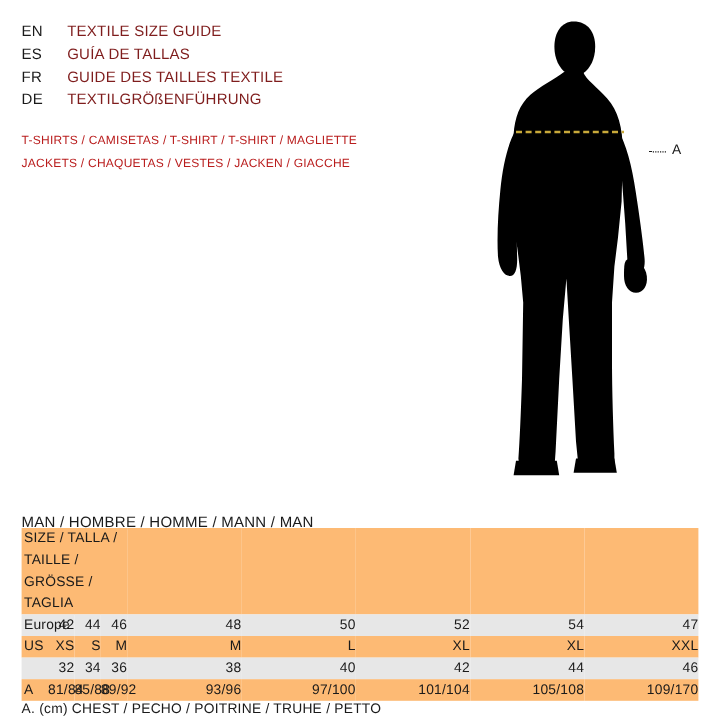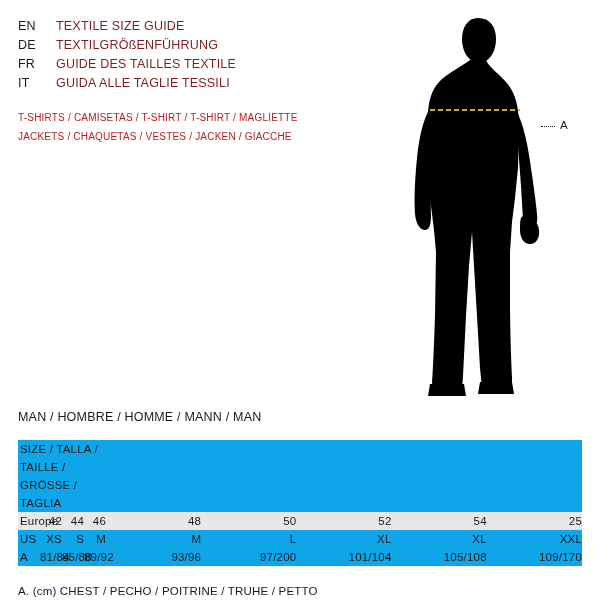--- a/index.html
+++ b/index.html
@@ -88,21 +88,21 @@
     left: 141px;
     top: 110px;
     width: 14px;
     border-top: 1.4px dotted #1a1a1a;
   }
 
   
   .table-title {
     position: absolute;
     left: 18px;
-    top: 410px;
+    top: 428px;
     font-size: 12.5px;
     letter-spacing: 0.2px;
     white-space: nowrap;
   }
 
   .table-wrap {
     position: absolute;
     left: 18px;
     top: 440px;
     width: 564px;
@@ -120,21 +120,21 @@
     vertical-align: middle;
     text-align: right;
     color: #1a1a1a;
     letter-spacing: 0.2px;
   }
   table.size-table td.rowhead {
     text-align: left;
     padding-left: 2px;
   }
   tr.band-dark td {
-    background: #0ea5e9;
+    background: #fdba74;
   }
   tr.band-light td {
     background: #e7e7e7;
   }
   td.col-label { width: 86px; }
 
   .footnote {
     position: absolute;
     left: 18px;
     top: 551px;
@@ -148,30 +148,30 @@
 <body>
 
 <div class="page">
 
   <div class="lang-block">
     <div class="lang-row">
       <span class="lang-code">EN</span>
       <span class="lang-text">TEXTILE SIZE GUIDE</span>
     </div>
     <div class="lang-row">
+      <span class="lang-code">ES</span>
+      <span class="lang-text">GUÍA DE TALLAS</span>
+    </div>
+    <div class="lang-row">
+      <span class="lang-code">FR</span>
+      <span class="lang-text">GUIDE DES TAILLES TEXTILE</span>
+    </div>
+    <div class="lang-row">
       <span class="lang-code">DE</span>
       <span class="lang-text">TEXTILGRÖßENFÜHRUNG</span>
-    </div>
-    <div class="lang-row">
-      <span class="lang-code">FR</span>
-      <span class="lang-text">GUIDE DES TAILLES TEXTILE</span>
-    </div>
-    <div class="lang-row">
-      <span class="lang-code">IT</span>
-      <span class="lang-text">GUIDA ALLE TAGLIE TESSILI</span>
     </div>
   </div>
 
   <div class="cat-block">
     <div class="cat-line">T-SHIRTS / CAMISETAS / T-SHIRT / T-SHIRT / MAGLIETTE</div>
     <div class="cat-line">JACKETS / CHAQUETAS / VESTES / JACKEN / GIACCHE</div>
   </div>
 
   <div class="figure-wrap">
     <svg class="figure-svg" width="200" height="382" viewBox="0 0 200 382">
@@ -240,40 +240,51 @@
         </tr>
         <tr class="band-light">
           <td class="rowhead col-label">Europe</td>
           <td>42</td>
           <td>44</td>
           <td>46</td>
           <td>48</td>
           <td>50</td>
           <td>52</td>
           <td>54</td>
-          <td>25</td>
+          <td>47</td>
         </tr>
         <tr class="band-dark">
           <td class="rowhead col-label">US</td>
           <td>XS</td>
           <td>S</td>
           <td>M</td>
           <td>M</td>
           <td>L</td>
           <td>XL</td>
           <td>XL</td>
           <td>XXL</td>
         </tr>
+        <tr class="band-light">
+          <td class="rowhead col-label"></td>
+          <td>32</td>
+          <td>34</td>
+          <td>36</td>
+          <td>38</td>
+          <td>40</td>
+          <td>42</td>
+          <td>44</td>
+          <td>46</td>
+        </tr>
         <tr class="band-dark">
           <td class="rowhead col-label">A</td>
           <td>81/84</td>
           <td>85/88</td>
           <td>89/92</td>
           <td>93/96</td>
-          <td>97/200</td>
+          <td>97/100</td>
           <td>101/104</td>
           <td>105/108</td>
           <td>109/170</td>
         </tr>
       </tbody>
     </table>
   </div>
 
   <div class="footnote">A. (cm) CHEST / PECHO / POITRINE / TRUHE / PETTO</div>
 

